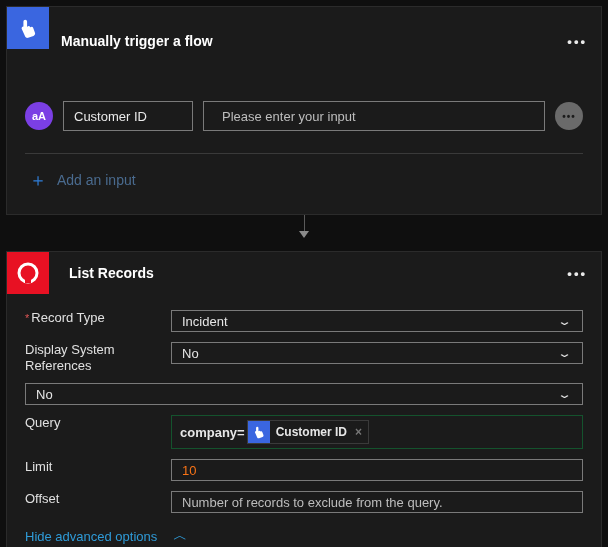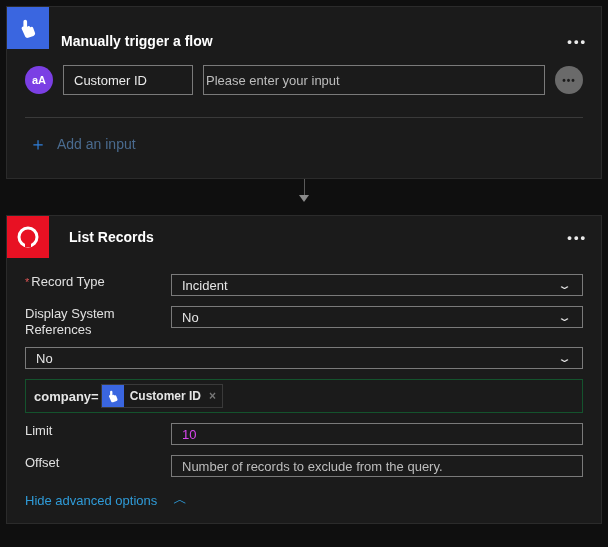--- a/index.html
+++ b/index.html
@@ -26,42 +26,42 @@
   }
   .trigger-icon {
     width: 42px; height: 42px;
     background: #3a66e0;
     display: flex; align-items: center; justify-content: center;
     margin-right: 12px;
   }
   .trigger-title { flex: 1; font-size: 14px; font-weight: 600; color: #fff; }
   .ellipsis { color: #eaeaea; letter-spacing: 2px; font-weight: bold; cursor: pointer; padding: 0 4px; }
   .trigger-body { padding: 16px 18px 12px 18px; }
-  .input-row { display: flex; align-items: center; gap: 10px; }
+  .input-row { display: flex; align-items: center; gap: 10px; margin-top: 36px; }
   .aa-badge {
     width: 28px; height: 28px; border-radius: 50%;
     background: #7b3fe4; color: #fff;
     display: flex; align-items: center; justify-content: center;
     font-size: 11px; font-weight: 600;
   }
   .input-name {
     border: 1px solid #7a7a7a;
     background: transparent;
     color: #eaeaea;
     height: 30px;
     padding: 0 10px;
     width: 130px;
     font-size: 13px;
   }
   .input-val {
     border: 1px solid #7a7a7a;
     background: transparent;
     color: #eaeaea;
     height: 30px;
-    padding: 0 2px;
+    padding: 0 18px;
     flex: 1;
     font-size: 13px;
   }
   .input-val::placeholder { color: #bdbdbd; }
   .round-btn {
     width: 28px; height: 28px; border-radius: 50%;
     background: #6a6a6a; display:flex; align-items:center; justify-content:center;
     color:#1b1b1b; font-weight:bold; cursor:pointer; letter-spacing:1px; font-size:10px;
   }
   .divider { border-top: 1px solid #3a3a3a; margin: 22px 0 0 0; }
@@ -101,21 +101,21 @@
     flex:1;
   }
   .select-box, .text-box {
     border:1px solid #7a7a7a; background:transparent; height:22px;
     display:flex; align-items:center; padding:0 10px; color:#e6e6e6;
     font-size:13px; width:100%; position:relative;
   }
   .select-box { justify-content:space-between; cursor:pointer; }
   .chev { font-size:18px; transform:scaleY(0.6); }
   .text-box input {
-    background:transparent; border:none; color:#d946ef; width:100%;
+    background:transparent; border:none; color:#f97316; width:100%;
     font-size:13px; outline:none;
   }
   .text-box input::placeholder { color:#bdbdbd; }
   .query-box {
     border:1px solid #14532d; background:transparent; min-height:34px;
     display:flex; align-items:center; padding:3px 8px; gap:2px; flex-wrap:wrap;font-weight:bold;
   }
   .q-text { color:#e6e6e6; font-size:13px; }
   .token {
     display:inline-flex; align-items:center; background:#1b1b1b;
@@ -204,20 +204,21 @@
     <div class="field-row">
       <div class="field-ctrl">
         <div class="select-box">
           <span>No</span>
           <span class="chev">⌄</span>
         </div>
       </div>
     </div>
 
     <div class="field-row">
+      <div class="field-label">Query</div>
       <div class="field-ctrl">
         <div class="query-box">
           <span class="q-text">company=</span>
           <span class="token">
             <span class="token-ico">
               <svg width="14" height="14" viewBox="0 0 24 24">
                   <path fill="#fff" d="M9 3a2 2 0 0 1 2 2v5.5l1.2-.5c.8-.3 1.7 0 2.1.8l.2.4 1-.4c.9-.3 1.8.1 2.1 1l2 5.5c.5 1.4-.2 2.9-1.6 3.4l-5.8 2c-1.3.5-2.7-.1-3.3-1.3L5.2 13c-.4-.9 0-1.9.9-2.3l.9-.4V5a2 2 0 0 1 2-2z"></path>
                 </svg>
             </span>
             <span>Customer ID</span>

